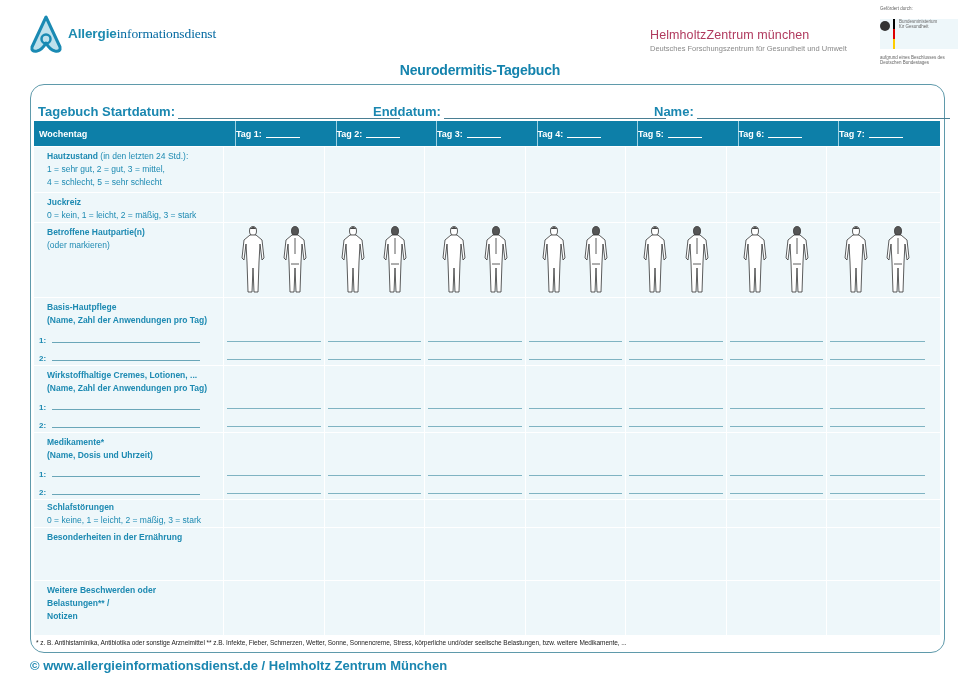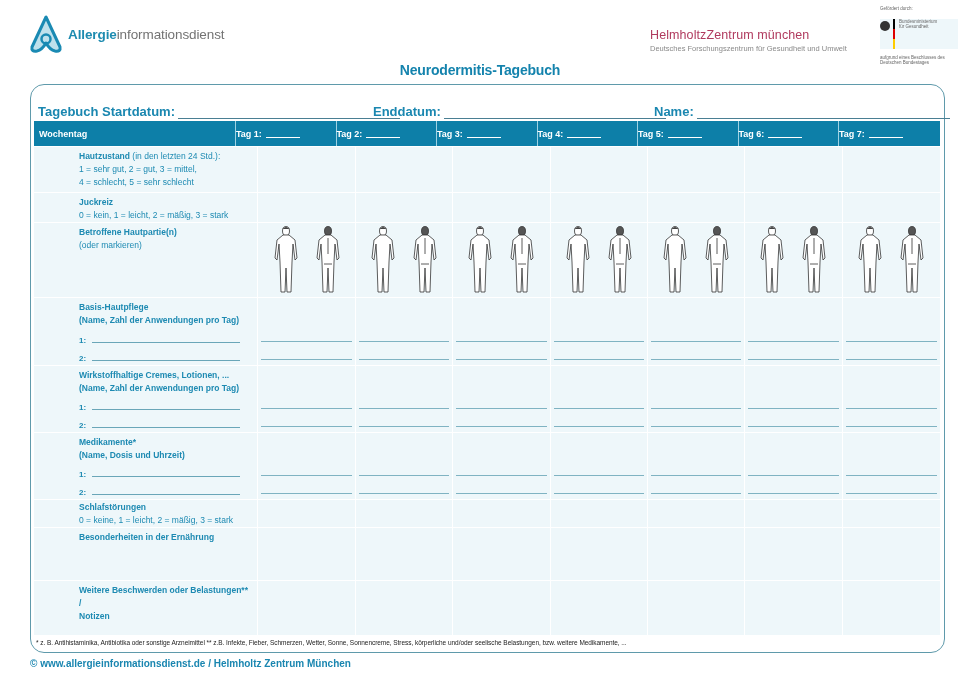--- a/index.html
+++ b/index.html
@@ -3,21 +3,21 @@
 <meta charset="utf-8">
 <style>
   * { box-sizing: border-box; margin: 0; padding: 0; }
   html, body { width: 960px; height: 682px; background: #ffffff; overflow: hidden; }
   body { position: relative; font-family: "Liberation Sans", "DejaVu Sans", sans-serif; color: #1a8ab3; }
 
   .logo-aid { position: absolute; left: 28px; top: 14px; display: flex; align-items: center; }
   .logo-aid svg { width: 36px; height: 40px; }
   .logo-aid .txt { margin-left: 4px; font-size: 13.5px; color: #1d8bb0; letter-spacing: -0.1px; }
   .logo-aid .txt b { font-weight: bold; }
-  .logo-aid .txt span.light { font-weight: normal; color: #737373; }
+  .logo-aid .txt span.light { font-weight: normal; color: #0369a1; font-family: Liberation Serif, serif; }
 
   .hmgu { position: absolute; left: 650px; top: 28px; }
   .hmgu .name { font-size: 12.5px; color: #b03a5e; letter-spacing: 0.1px; }
   .hmgu .sub { font-size: 7.5px; color: #8a8a8a; margin-top: 2px; }
 
   .bmg { position: absolute; left: 880px; top: 6px; width: 78px; font-size: 4.5px; color: #666; line-height: 1.25; }
   .bmg .row { display: flex; align-items: flex-start; margin-top: 6px; }
   .bmg .eagle { width: 10px; height: 10px; border-radius: 50%; background: #333; margin-right: 3px; margin-top: 2px; }
   .bmg .flag { width: 2px; height: 30px; background: linear-gradient(#000 0 33%, #d00 33% 66%, #fc0 66% 100%); margin-right: 4px; }
   .bmg .foot { margin-top: 6px; }
@@ -31,34 +31,34 @@
 
   .grid { position: absolute; left: 34px; top: 121px; width: 906px; }
   .hdr { display: flex; height: 25px; background: #0d7fa8; }
   .hdr .c { color: #fff; font-size: 9px; font-weight: bold; display: flex; align-items: center; border-right: 1.5px solid #9fd2e3; }
   .hdr .c:last-child { border-right: none; }
   .hdr .lbl { width: 202px; padding-left: 5px; }
   .hdr .day { width: 100.5px; justify-content: flex-start; }
   .hdr .day .u { display: inline-block; width: 34px; border-bottom: 1px solid #fff; margin-left: 4px; height: 8px; }
 
   .row { display: flex; background: #eef7fa; border-top: 1.5px solid #ffffff; }
-  .row .lbl { width: 190px; padding: 3px 5px; font-size: 8.5px; color: #1d8ab2; line-height: 13px; border-right: 1.5px solid #ffffff; position: relative; margin-left: 40px; }
+  .row .lbl { width: 190px; padding: 3px 13px; font-size: 8.5px; color: #1d8ab2; line-height: 13px; border-right: 1.5px solid #ffffff; position: relative; }
   .row .lbl b { font-weight: bold; }
   .row .day { width: 100.5px; border-right: 1.5px solid #ffffff; position: relative; }
   .row .day:last-child { border-right: none; }
 
   .wline { position: absolute; left: 3px; right: 3px; height: 0; border-bottom: 1.6px solid #7fb3c2; }
   .lline { position: absolute; left: 18px; width: 148px; height: 0; border-bottom: 1.1px solid #6aa6b8; }
   .lnum { position: absolute; left: 5px; font-size: 8px; font-weight: bold; color: #1d8ab2; }
 
   .bodies { display: flex; justify-content: center; align-items: center; height: 100%; gap: 12px; }
   .bodies svg { width: 30px; height: 72px; }
 
   .footnote { position: absolute; left: 36px; top: 639px; font-size: 6.5px; color: #222; letter-spacing: -0.05px; }
-  .copyright { position: absolute; left: 30px; top: 658px; font-size: 10px; font-weight: bold; color: #1a86b0; }
+  .copyright { position: absolute; left: 30px; top: 658px; font-size: 13px; font-weight: bold; color: #1a86b0; }
 </style>
 </head>
 <body>
 
 <div class="logo-aid">
   <svg viewBox="0 0 36 40">
     <path d="M18 3 L4 33 Q3 38 9 37 Q14 36 18 29 Q22 36 27 37 Q33 38 32 33 Z" fill="#bfe1ec" stroke="#1a8ab3" stroke-width="3" stroke-linejoin="round"></path>
     <circle cx="18" cy="25" r="4.5" fill="none" stroke="#1a8ab3" stroke-width="2.5"></circle>
   </svg>
   <div class="txt"><b>Allergie</b><span class="light">informationsdienst</span></div>

